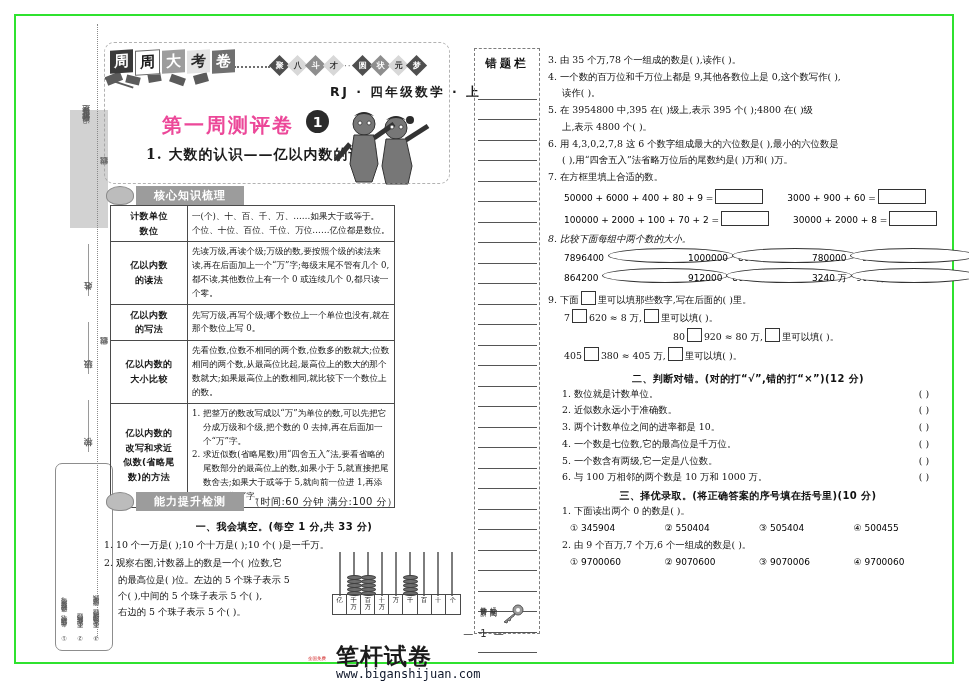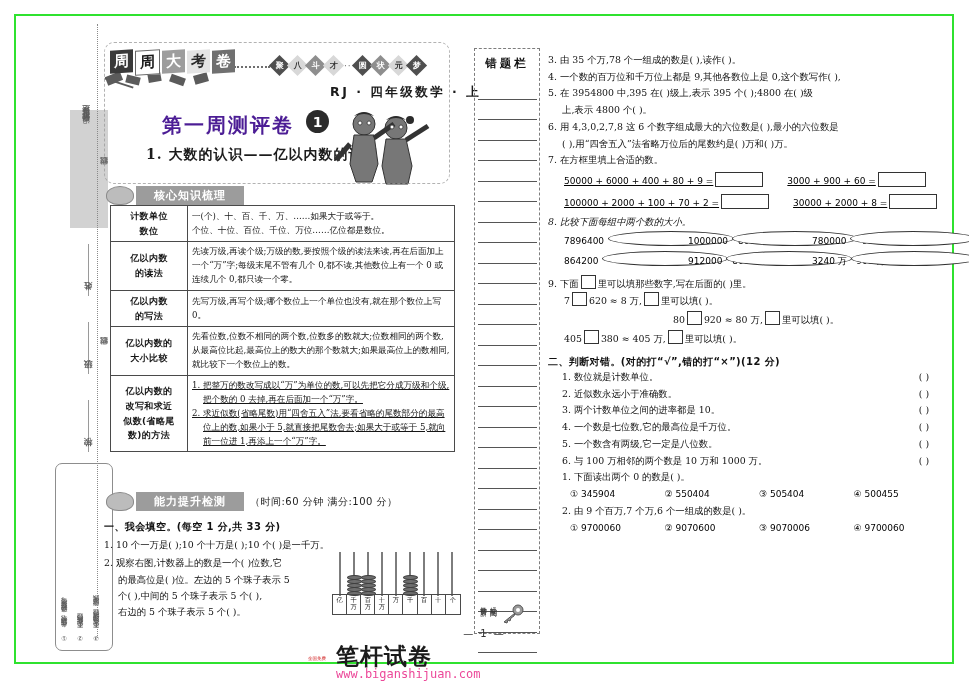--- a/index.html
+++ b/index.html
@@ -66,21 +66,21 @@
   .dia.lt{background:#d8d8d8;}
   .dia.lt span{color:#333;}
   .dia.dk{background:#4f4f4f;}
   .diadots{font-size:9px;color:#777;letter-spacing:1px;}
   .rjline{
     position:absolute;left:330px;top:84px;font-size:12.5px;font-weight:bold;
     color:#1a1a1a;letter-spacing:2.5px;font-family:"DejaVu Sans",sans-serif;
   }
   .maintitle{
     position:absolute;left:162px;top:112px;font-size:20px;font-weight:bold;
-    color:#4c1d95;letter-spacing:2px;font-family:"DejaVu Serif",serif;
+    color:#ec4899;letter-spacing:2px;font-family:"DejaVu Serif",serif;
   }
   .circnum{
     position:absolute;left:306px;top:110px;width:23px;height:23px;border-radius:50%;
     background:#2b2b2b;color:#fff;font-size:14px;font-weight:bold;
     display:flex;align-items:center;justify-content:center;
   }
   .subtitle{
     position:absolute;left:146px;top:146px;font-size:14px;font-weight:bold;
     color:#1c1c1c;letter-spacing:1px;font-family:"DejaVu Serif",serif;
   }
@@ -94,38 +94,38 @@
     width:26px;height:17px;border-radius:50% 50% 45% 45%;
     background:#bcbcbc;border:1px solid #8a8a8a;margin-right:2px;
   }
   .chip .lbl{
     background:#9c9c9c;color:#fff;font-size:11px;font-weight:bold;
     padding:2px 18px;letter-spacing:1px;
   }
   .chip .extra{font-size:10px;color:#1c1c1c;margin-left:6px;letter-spacing:.5px;}
   
   table.know{
-    position:absolute;left:110px;top:205px;width:345px;
+    position:absolute;left:110px;top:205px;width:285px;
     border-collapse:collapse;table-layout:fixed;
   }
   table.know td{
     border:1px solid #4a4a4a;padding:3px 4px;vertical-align:middle;
     font-size:8.6px;line-height:1.62;color:#161616;
   }
   table.know td.k{
     width:68px;text-align:center;font-weight:bold;font-size:9px;letter-spacing:.4px;
   }
   table.know td.v{font-family:"DejaVu Serif",serif;}
   table.know td.v p{margin:0;}
-  table.know td.v p.ind{padding-left:11px;text-indent:-11px;text-decoration:underline;}
+  table.know td.v p.ind{padding-left:11px;text-indent:-11px;}
   
   .examL{position:absolute;left:104px;top:520px;width:360px;}
   .qline{font-size:9.4px;line-height:1.74;color:#111;font-family:"DejaVu Serif",serif;}
   .ind2{padding-left:14px;text-indent:-14px;}
-  .sechead{font-size:10px;font-weight:bold;color:#111;letter-spacing:.4px;}
+  .sechead{font-size:10px;font-weight:bold;color:#111;letter-spacing:.4px;text-align:center;}
   
   .abacus{position:absolute;left:332px;top:552px;width:132px;height:62px;}
   .ab-rod{position:absolute;top:0;width:1.5px;height:44px;background:#7d7d7d;}
   .ab-bead{position:absolute;width:13px;height:3.4px;border-radius:50%;
     background:#6e6e6e;border:.5px solid #3f3f3f;}
   .ab-cells{position:absolute;left:0;top:42px;display:flex;border:1px solid #4a4a4a;}
   .ab-cells div{
     width:14.1px;height:19px;border-right:1px solid #4a4a4a;
     font-size:6.2px;text-align:center;line-height:1.05;padding-top:2px;
     box-sizing:border-box;color:#151515;
@@ -157,38 +157,38 @@
   }
   .box-sm{
     display:inline-block;width:13px;height:12px;border:1px solid #333;
     vertical-align:-2px;margin:0 2px;background:#fff;
   }
   .circ-op{
     display:inline-block;width:13px;height:13px;border:1px solid #333;
     border-radius:50%;vertical-align:-2px;margin:0 4px;background:#fff;
   }
   .eqrow{display:flex;gap:22px;margin-left:16px;font-size:9px;}
-  .eqrow span.e{white-space:nowrap;text-decoration:underline;}
+  .eqrow span.e{white-space:nowrap;}
   .cmprow{display:flex;margin-left:16px;font-size:9px;line-height:2.1;}
   .cmprow span{width:124px;white-space:nowrap;}
   .judgerow{display:flex;justify-content:space-between;}
   .judgerow .paren{width:48px;text-align:center;}
   .optrow{display:flex;margin-left:22px;font-size:9px;line-height:1.9;}
   .optrow span{width:98px;white-space:nowrap;}
   
   .pagenum{
     position:absolute;left:0;top:628px;width:969px;text-align:center;
     font-size:10px;color:#333;letter-spacing:2px;
   }
   .wm{position:absolute;left:336px;top:645px;}
   .wm .zh{font-size:23px;font-weight:bold;color:#1b1b1b;letter-spacing:1px;
     font-family:"DejaVu Sans",sans-serif;line-height:1;}
   .wm .red{position:absolute;left:-28px;top:12px;font-size:4.5px;color:#d02020;
     line-height:1.1;width:26px;}
-  .wm .url{font-size:12px;color:#ec4899;font-family:"DejaVu Sans Mono",monospace;
+  .wm .url{font-size:12px;color:#0f172a;font-family:"DejaVu Sans Mono",monospace;
     letter-spacing:0px;margin-top:-1px;}
 </style>
 </head>
 <body>
 
 <div id="page">
 
   <div id="greenframe"></div>
 
   <div class="leftstrip">
@@ -436,20 +436,21 @@
           <path d="M14 9 L3 18 L6 19 L7 16 L9 17 L10 14 L13 12 Z"></path>
         </g>
         <circle cx="17" cy="6" r="2" fill="#fff"></circle>
       </svg>
     </div>
   </div>
 
   <div class="examR">
     <div class="rline ind2">3. 由 35 个万,78 个一组成的数是(            ),读作(                      )。</div>
     <div class="rline ind2">4. 一个数的百万位和千万位上都是 9,其他各数位上是 0,这个数写作(          ),</div>
+    <div class="rline" style="padding-left:14px;">读作(              )。</div>
     <div class="rline ind2">5. 在 3954800 中,395 在(        )级上,表示 395 个(          );4800 在(        )级</div>
     <div class="rline" style="padding-left:14px;">上,表示 4800 个(        )。</div>
     <div class="rline ind2">6. 用 4,3,0,2,7,8 这 6 个数字组成最大的六位数是(            ),最小的六位数是</div>
     <div class="rline" style="padding-left:14px;">(        ),用“四舍五入”法省略万位后的尾数约是(        )万和(        )万。</div>
     <div class="rline ind2">7. 在方框里填上合适的数。</div>
 
     <div class="eqrow" style="margin-top:3px;">
       <span class="e"><span>50000 + 6000 + 400 + 80 + 9 =</span><span class="box-in"></span></span>
       <span class="e"><span>3000 + 900 + 60 =</span><span class="box-in"></span></span>
     </div>
@@ -502,20 +503,21 @@
       </div>
     <div class="rline judgerow" style="padding-left:14px;">
         <span>5. 一个数含有两级,它一定是八位数。</span>
         <span class="paren">(        )</span>
       </div>
     <div class="rline judgerow" style="padding-left:14px;">
         <span>6. 与 100 万相邻的两个数是 10 万和 1000 万。</span>
         <span class="paren">(        )</span>
       </div>
 
+    <div class="sechead" style="margin-top:3px;">三、择优录取。(将正确答案的序号填在括号里)(10 分)</div>
     <div class="rline" style="padding-left:14px;">1. 下面读出两个 0 的数是(      )。</div>
     <div class="optrow">
       <span>① 345904</span>
       <span>② 550404</span>
       <span>③ 505404</span>
       <span>④ 500455</span>
     </div>
     <div class="rline" style="padding-left:14px;">2. 由 9 个百万,7 个万,6 个一组成的数是(      )。</div>
     <div class="optrow">
       <span>① 9700060</span>

